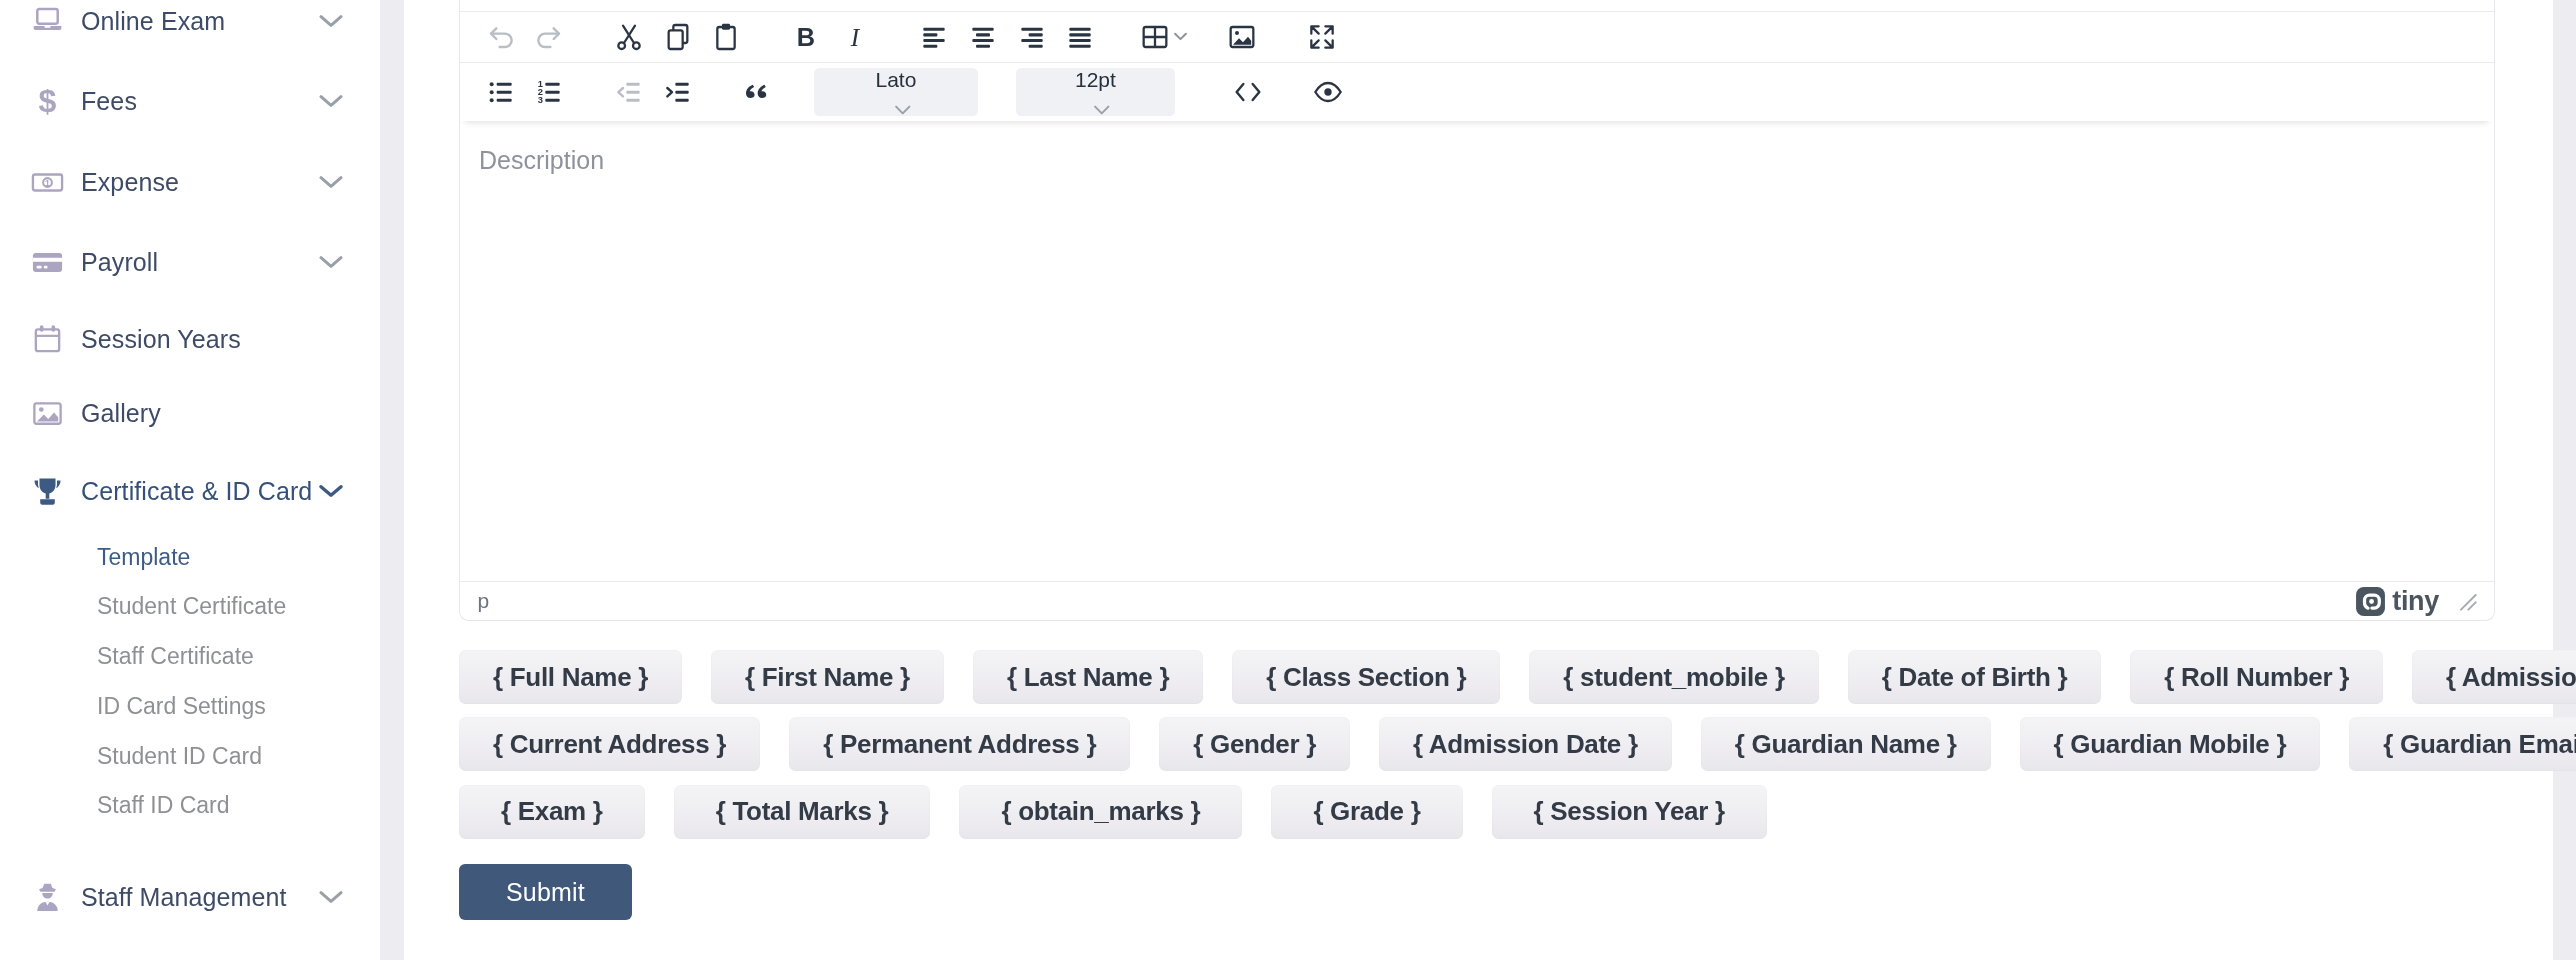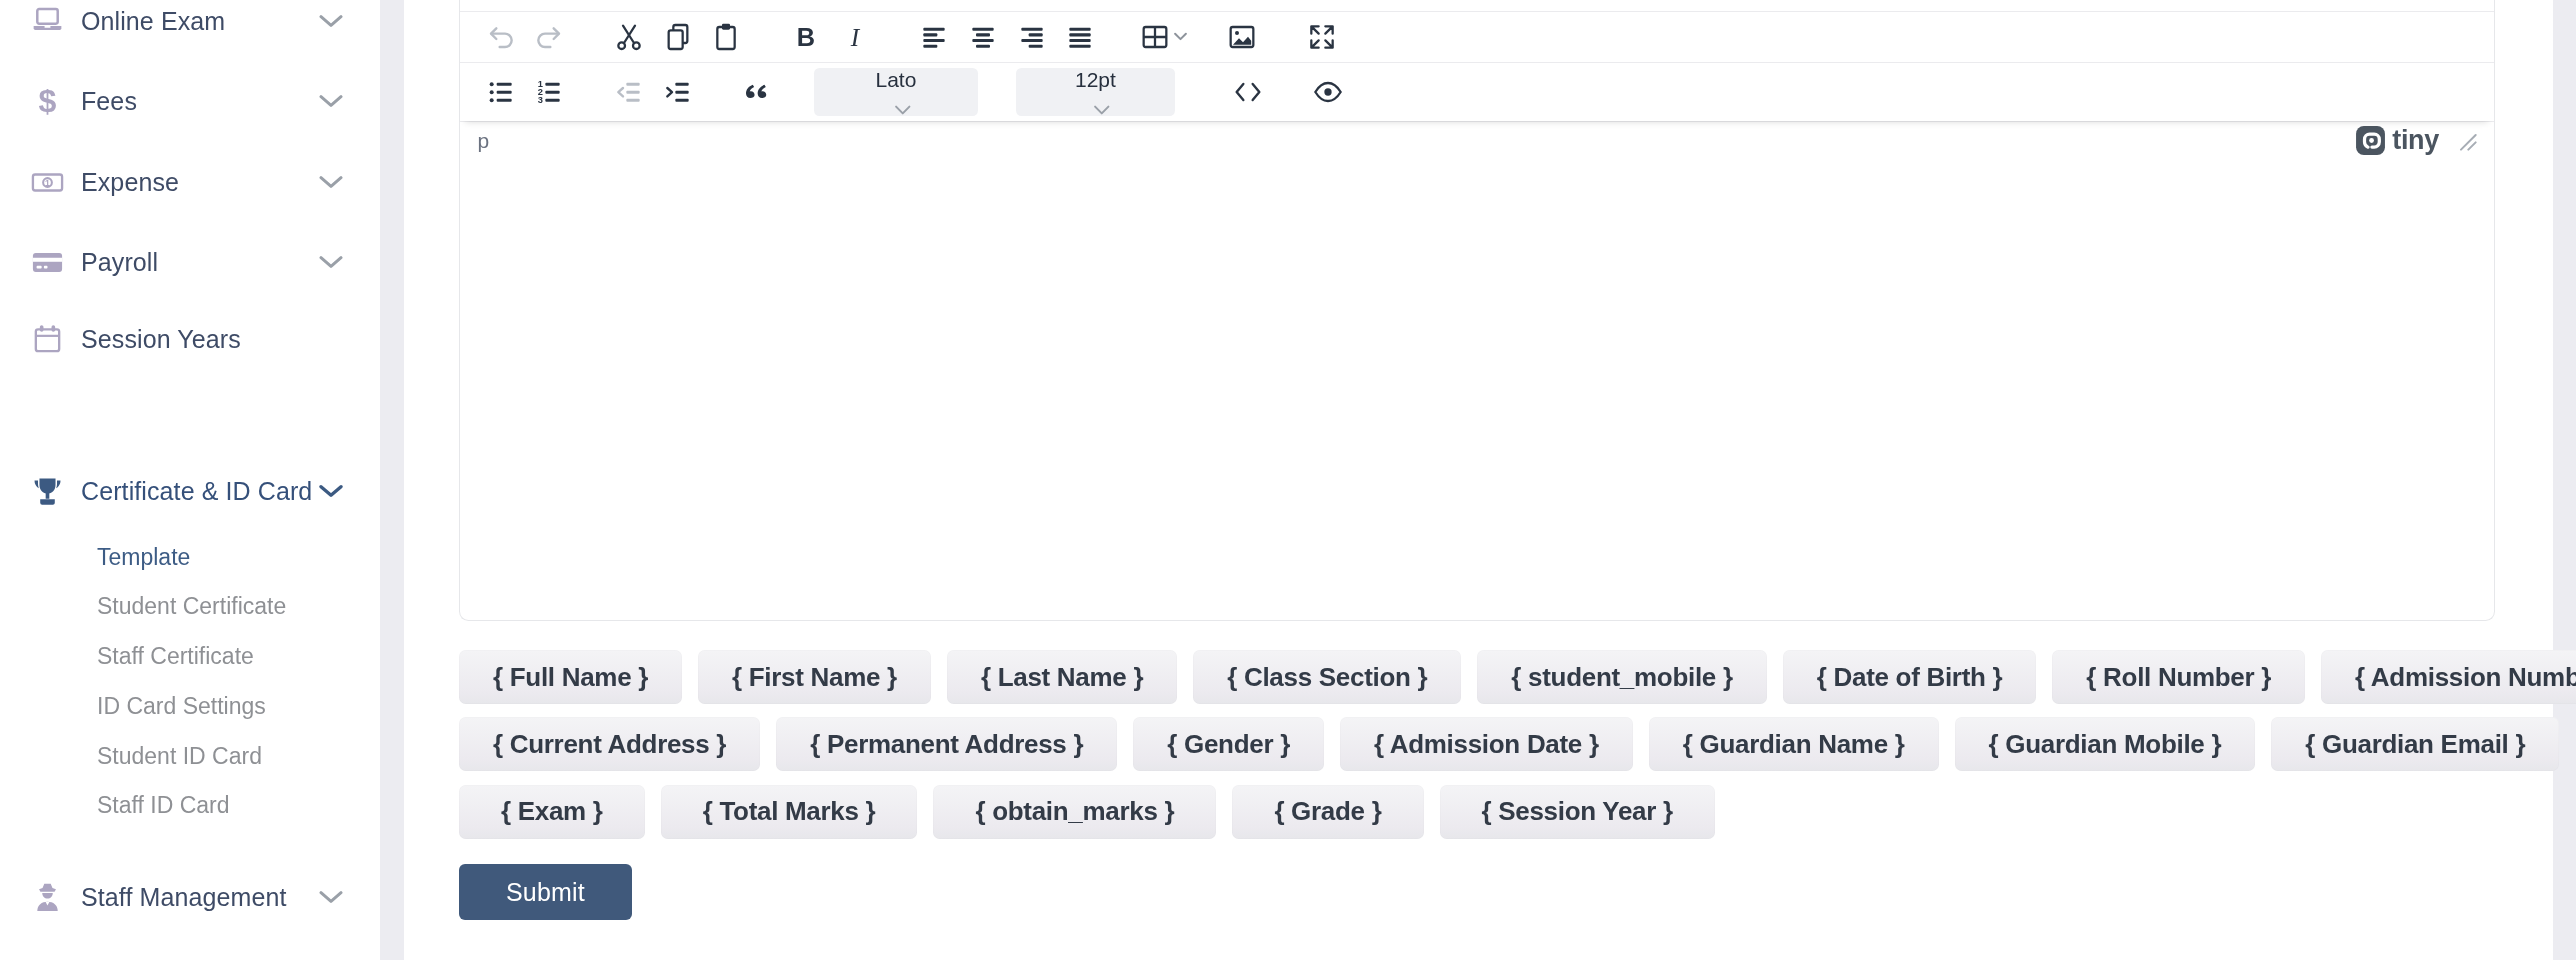--- a/index.html
+++ b/index.html
@@ -47,21 +47,21 @@
   .placeholder{position:absolute;left:19px;top:25.5px;font-size:25px;color:#8d929c;}
   .ed-status{height:38px;border-top:1.3px solid #ebebee;display:flex;align-items:center;padding:0 17.5px;background:#fff;border-radius:0 0 9.4px 9.4px;}
   .elempath{font-size:21px;color:#6b7280;cursor:pointer;}
   .status-right{margin-left:auto;display:flex;align-items:center;}
   .brand{display:flex;align-items:center;cursor:pointer;}
   .brand svg{width:31px;height:31px;}
   .brand .bname{font-size:27px;font-weight:bold;color:#4b5560;margin-left:6.7px;letter-spacing:-0.3px;text-align:center;}
   .resize-handle{margin-left:17.5px;display:flex;color:#a7adb5;cursor:nwse-resize;}
   
   .tagrows{position:absolute;left:459px;top:650px;width:2083px;}
-  .tagrow{display:flex;gap:16px;margin-bottom:13.4px;}
+  .tagrow{display:flex;gap:29px;margin-bottom:13.4px;}
   .tagbtn{height:54px;border:none;border-radius:6.7px;padding:0 34px;
     background:linear-gradient(180deg,#f4f4f6 0%,#eceaef 78%,#e7e7eb 100%);
     box-shadow:inset 0 0 0 0.7px rgba(0,0,0,.02);
     font-family:"Liberation Sans",sans-serif;font-size:26px;font-weight:bold;color:#333b47;
     letter-spacing:-0.3px;cursor:pointer;white-space:nowrap;}
   
   .submit{position:absolute;left:459px;top:864px;height:56px;min-width:173px;border:none;border-radius:6px;
     background:#40597b;color:#ffffff;font-family:"Liberation Sans",sans-serif;
     font-size:25px;font-weight:normal;letter-spacing:0.2px;cursor:pointer;}
 </style>
@@ -138,20 +138,30 @@
       <svg viewBox="0 0 48 48">
           <rect x="8" y="10" width="32" height="30" rx="3" fill="none" stroke="currentColor" stroke-width="3.2"></rect>
           <rect x="13.5" y="4.5" width="5" height="9" rx="2.5" fill="currentColor"></rect>
           <rect x="29.5" y="4.5" width="5" height="9" rx="2.5" fill="currentColor"></rect>
           <path d="M8 19h32" stroke="currentColor" stroke-width="3"></path>
         </svg>
     </span>
     <span class="lbl">Session Years</span>
   </div>
 
+  <div class="nav-item" style="top:392px">
+    <span class="ic">
+      <svg viewBox="0 0 48 48">
+          <rect x="6" y="10" width="36" height="28" rx="3" fill="none" stroke="currentColor" stroke-width="3.2"></rect>
+          <circle cx="15.5" cy="18.5" r="3.2" fill="currentColor"></circle>
+          <polygon points="9.5,35 19,25.5 25,31.5 33,22.5 38.8,29.5 38.8,35" fill="currentColor"></polygon>
+        </svg>
+    </span>
+    <span class="lbl">Gallery</span>
+  </div>
 
   <div class="nav-item active" style="top:470px">
     <span class="ic">
       <svg viewBox="0 0 48 48">
           <path d="M13 6h22v9c0 6.6-4.9 12-11 12S13 21.6 13 15zM11 9H6.2c-.2 4.5 2.4 8.9 6 10.5-.8-1.6-1.2-3.7-1.2-5.5zM37 9h4.8c.2 4.5-2.4 8.9-6 10.5.8-1.6 1.2-3.7 1.2-5.5zM21.5 26h5v8h-5zM14 34.5h20v4.8c0 1.5-1.2 2.7-2.7 2.7H16.7a2.7 2.7 0 0 1-2.7-2.7z" fill="currentColor"></path>
         </svg>
     </span>
     <span class="lbl">Certificate &amp; ID Card</span>
     <span class="chev">
         <svg width="24" height="15" viewBox="0 0 36 22">
@@ -381,20 +391,23 @@
     <div class="tgroup">
       <div class="tbtn">
           <svg viewBox="0 0 48 48">
             <path d="M5 24c5.5-9 12-13.5 19-13.5S37.5 15 43 24c-5.5 9-12 13.5-19 13.5S10.5 33 5 24z" fill="none" stroke="currentColor" stroke-width="3.4"></path>
             <circle cx="24" cy="24" r="5.5" fill="currentColor"></circle>
           </svg>
         </div>
     </div>
   </div>
 
+  <div class="ed-content">
+    <div class="placeholder">Description</div>
+  </div>
 
   <div class="ed-status">
     <span class="elempath">p</span>
     <span class="status-right">
       <span class="brand">
         <svg viewBox="0 0 44 44">
             <rect x="1.5" y="1.5" width="41" height="41" rx="11" fill="#4b5560"></rect>
             <path d="M18.5 31.5a7.8 7.8 0 0 1-5-7.3v-4a7.2 7.2 0 0 1 7.2-7.2h6.6a7.2 7.2 0 0 1 7.2 7.2v4a7.2 7.2 0 0 1-7.2 7.2h-3.3" fill="none" stroke="#fff" stroke-width="4.6" stroke-linecap="round"></path>
             <circle cx="23.5" cy="22" r="3.4" fill="#fff"></circle>
           </svg>

